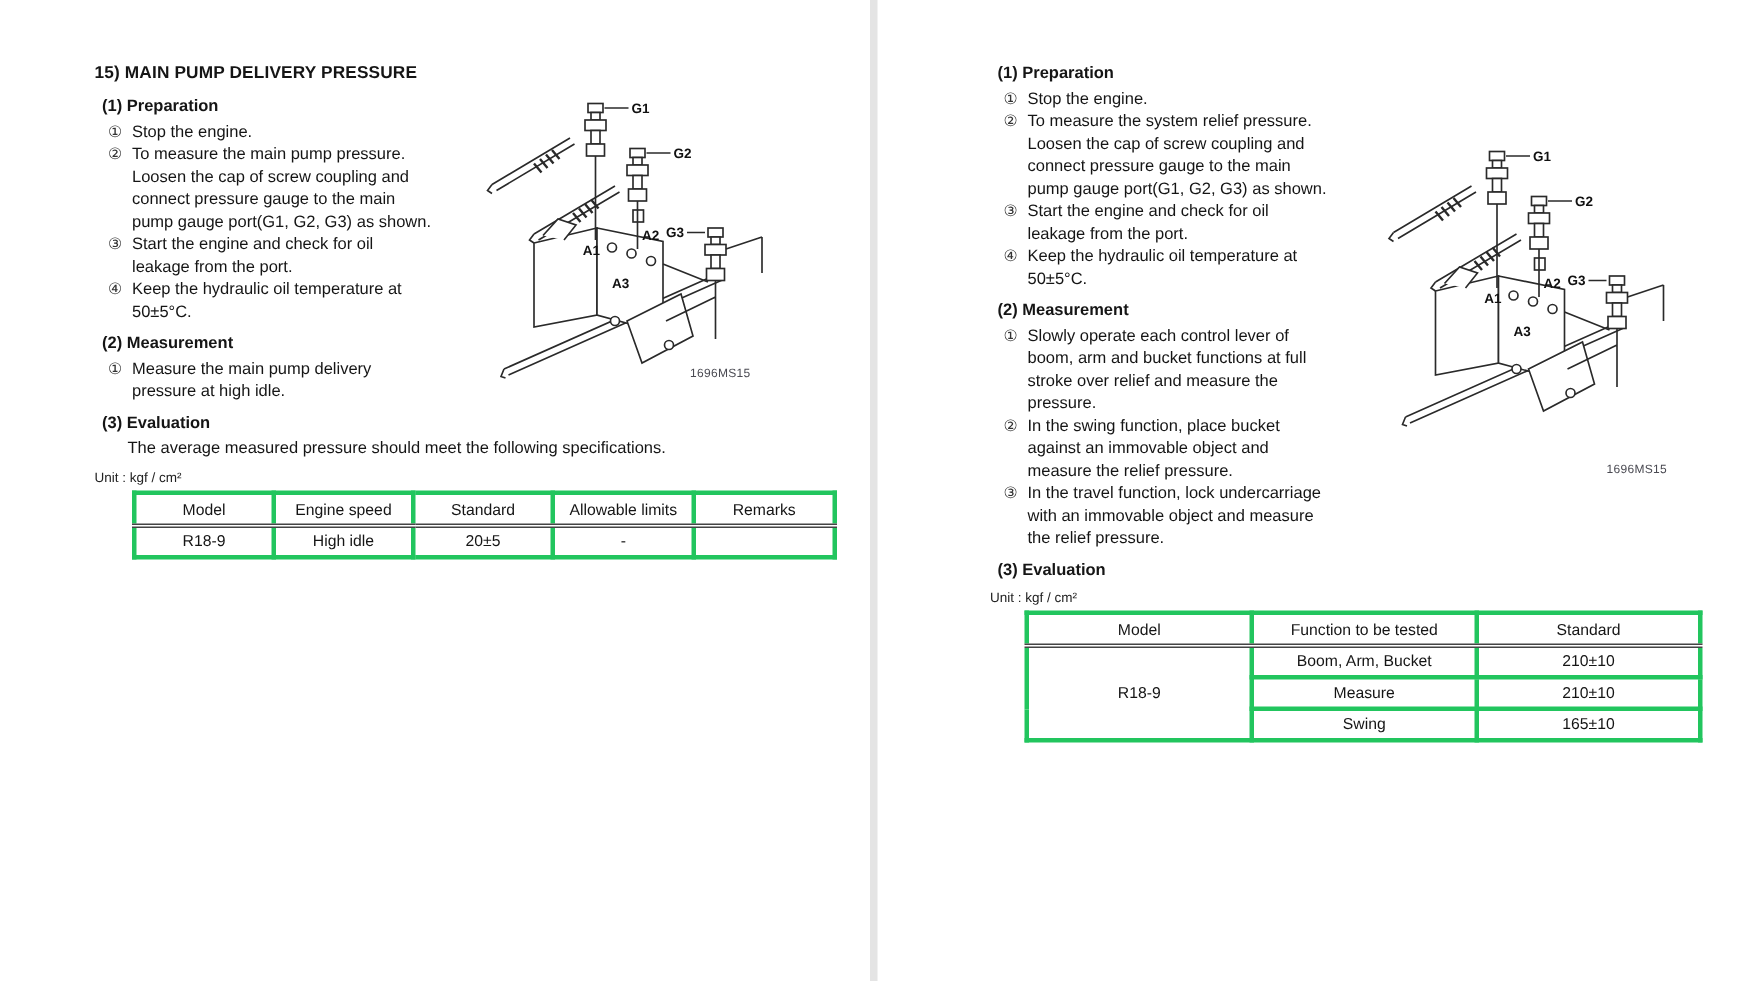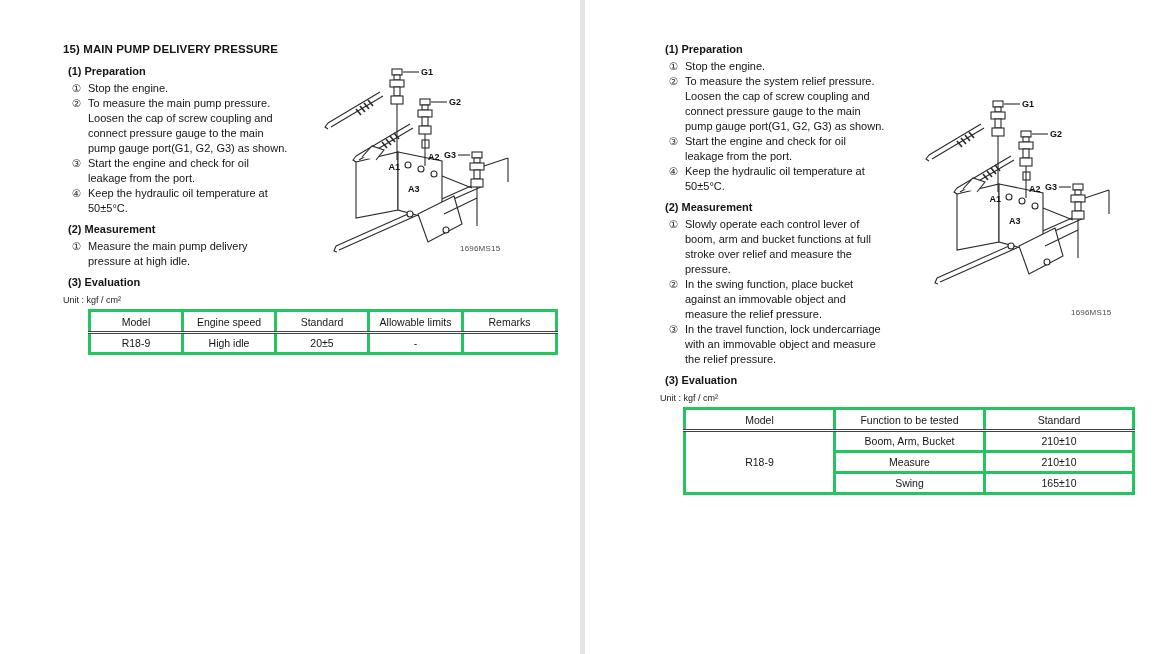--- a/index.html
+++ b/index.html
@@ -76,20 +76,21 @@
     <div class="sub-head">(2) Measurement</div>
     <div class="li">
         <span class="num">①</span>
         <span class="txt">Measure the main pump delivery
 pressure at high idle.</span>
       </div>
   </div>
 
   <div class="block">
     <div class="sub-head">(3) Evaluation</div>
+    <div class="eval-text">The average measured pressure should meet the following specifications.</div>
   </div>
 
   <div class="unit">Unit : kgf / cm²</div>
 
   <table class="spec">
     <tbody>
         <tr class="hdr">
       <th style="width:84px">Model</th>
       <th style="width:84px">Engine speed</th>
       <th style="width:84px">Standard</th>

